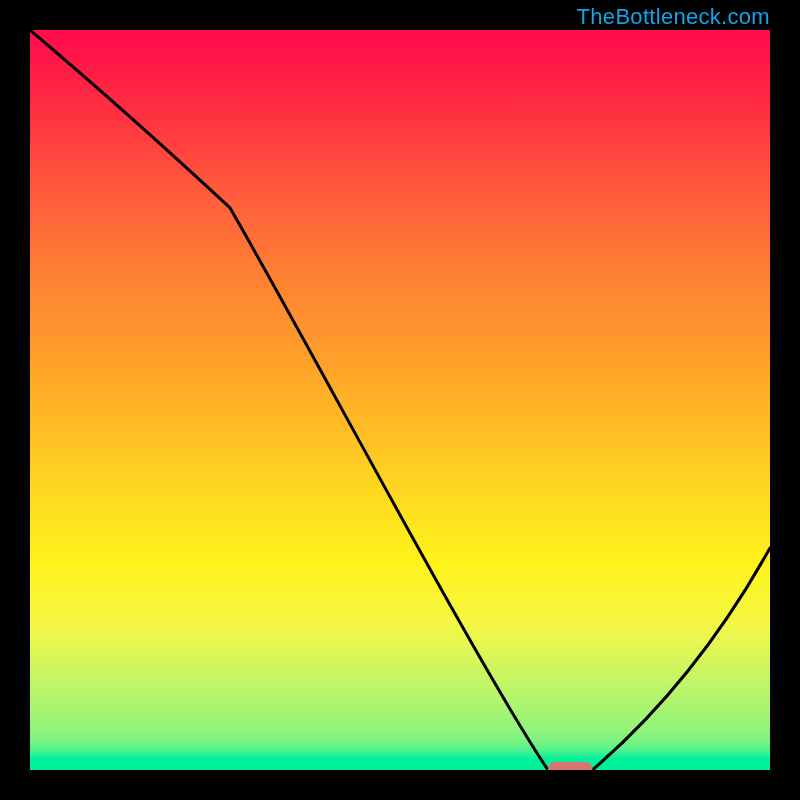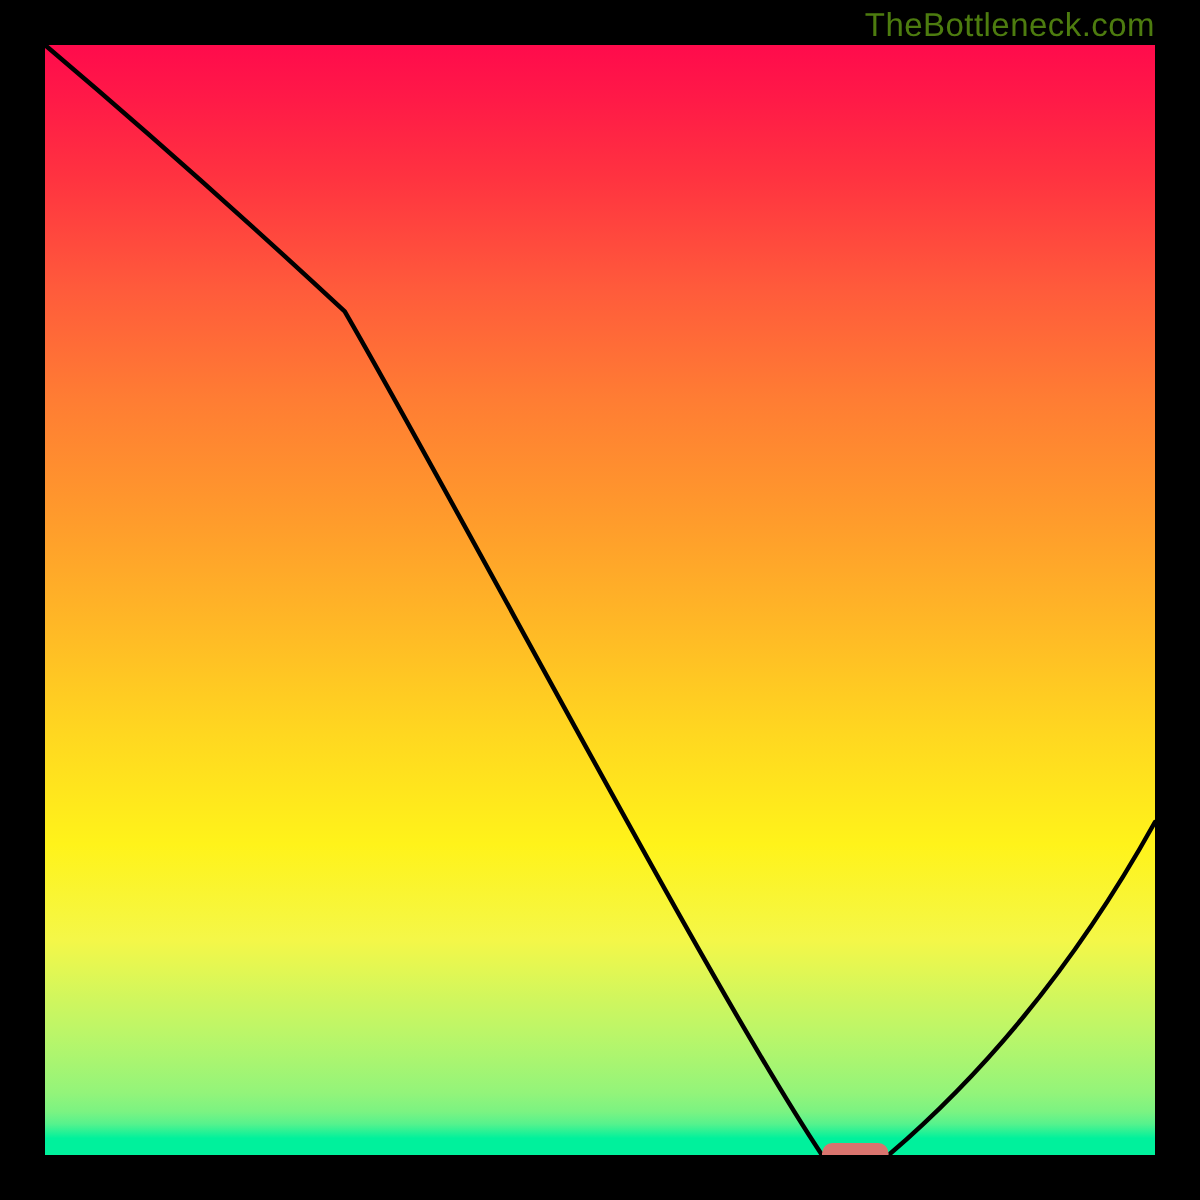--- a/index.html
+++ b/index.html
@@ -56,21 +56,21 @@
     position: absolute;
     left: 0;
     top: 0;
     width: 100%;
     height: 100%;
   }
   .watermark {
     position: absolute;
     top: 4px;
     right: 30px;
-    color: #4d7c0f;
+    color: #0ea5e9;
     font-size: 22px;
     font-weight: 500;
     letter-spacing: 0.3px;
   }
 </style>
 </head>
 <body>
 
 <div class="container">
   <div class="watermark">TheBottleneck.com</div>

